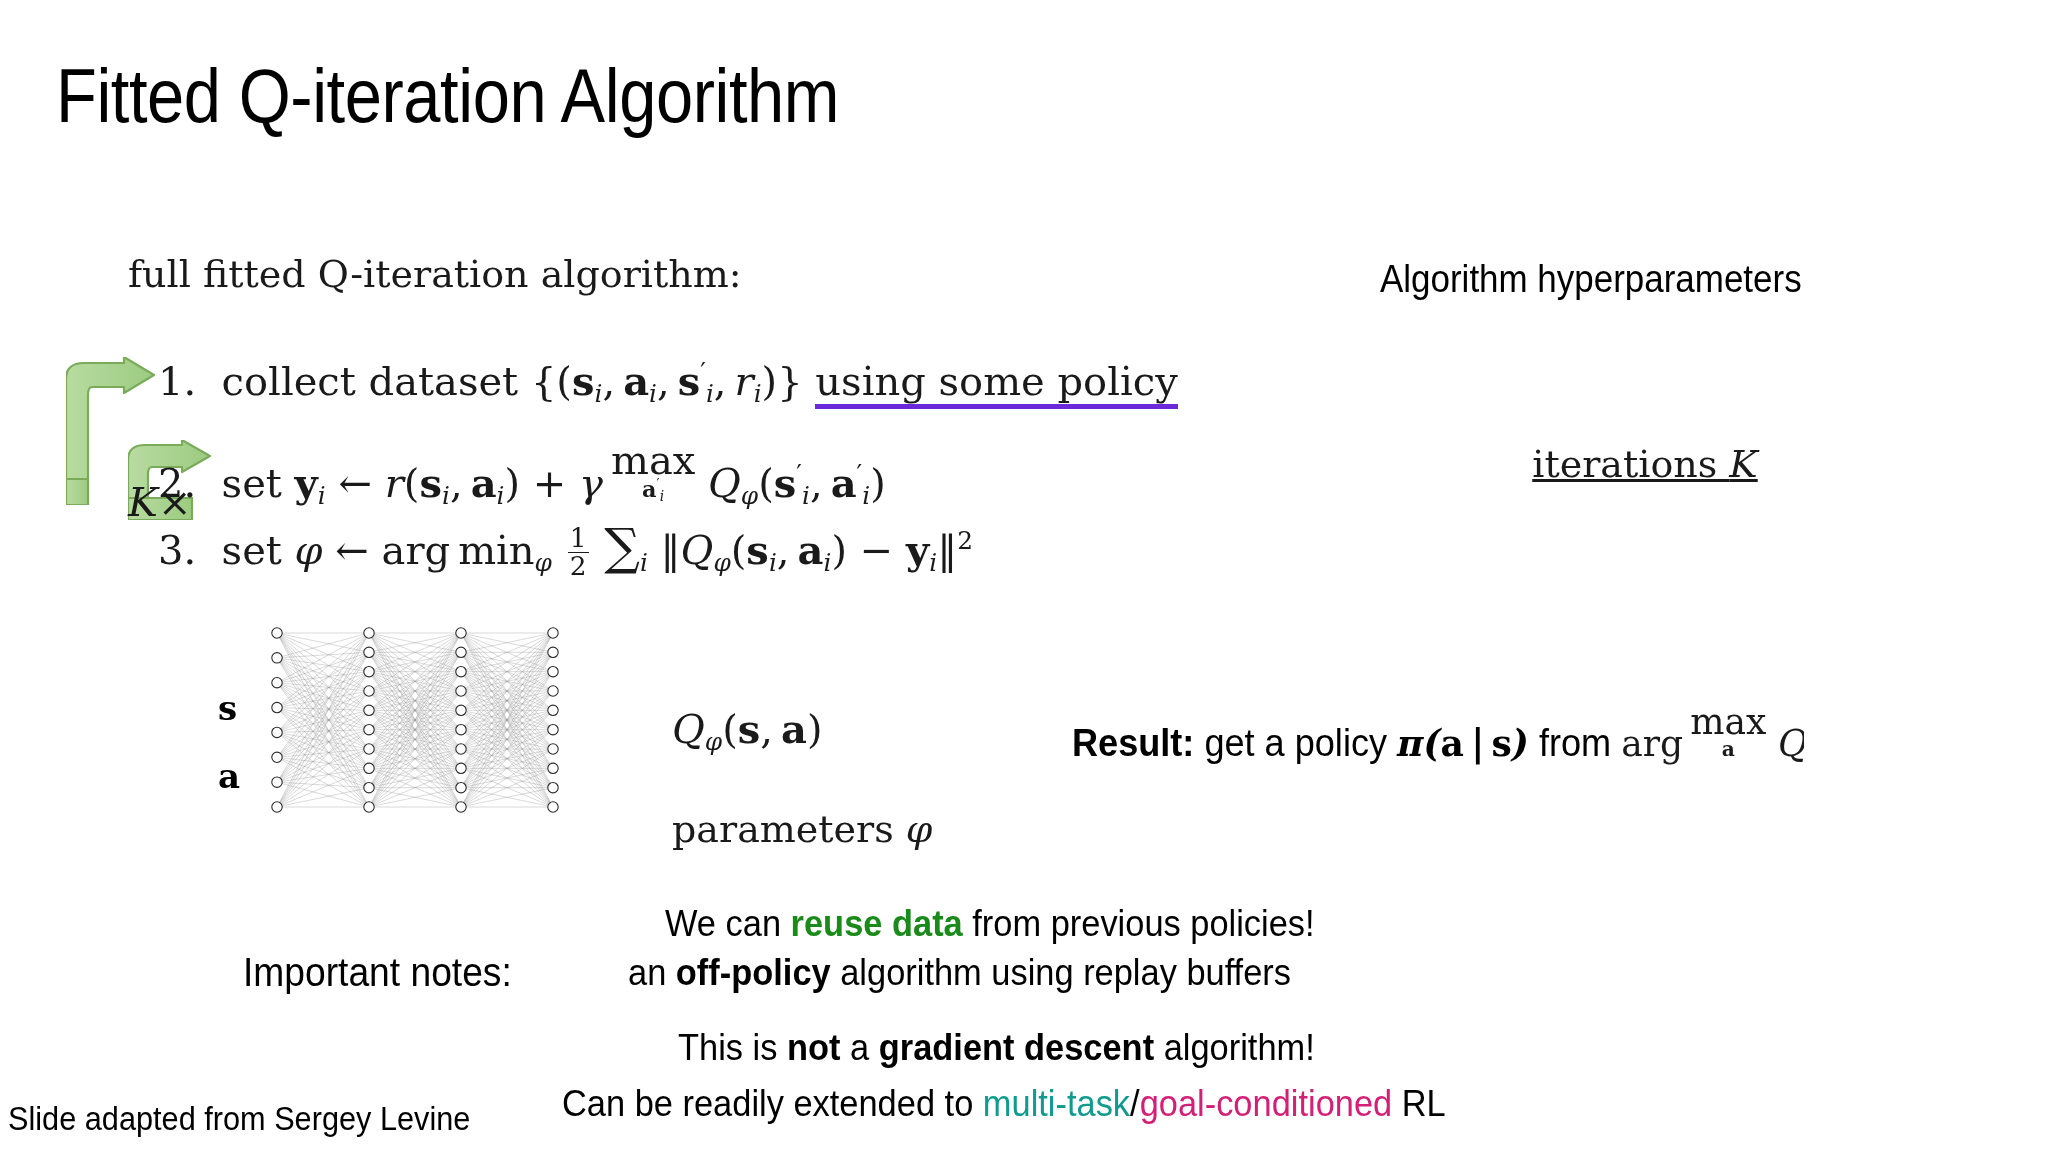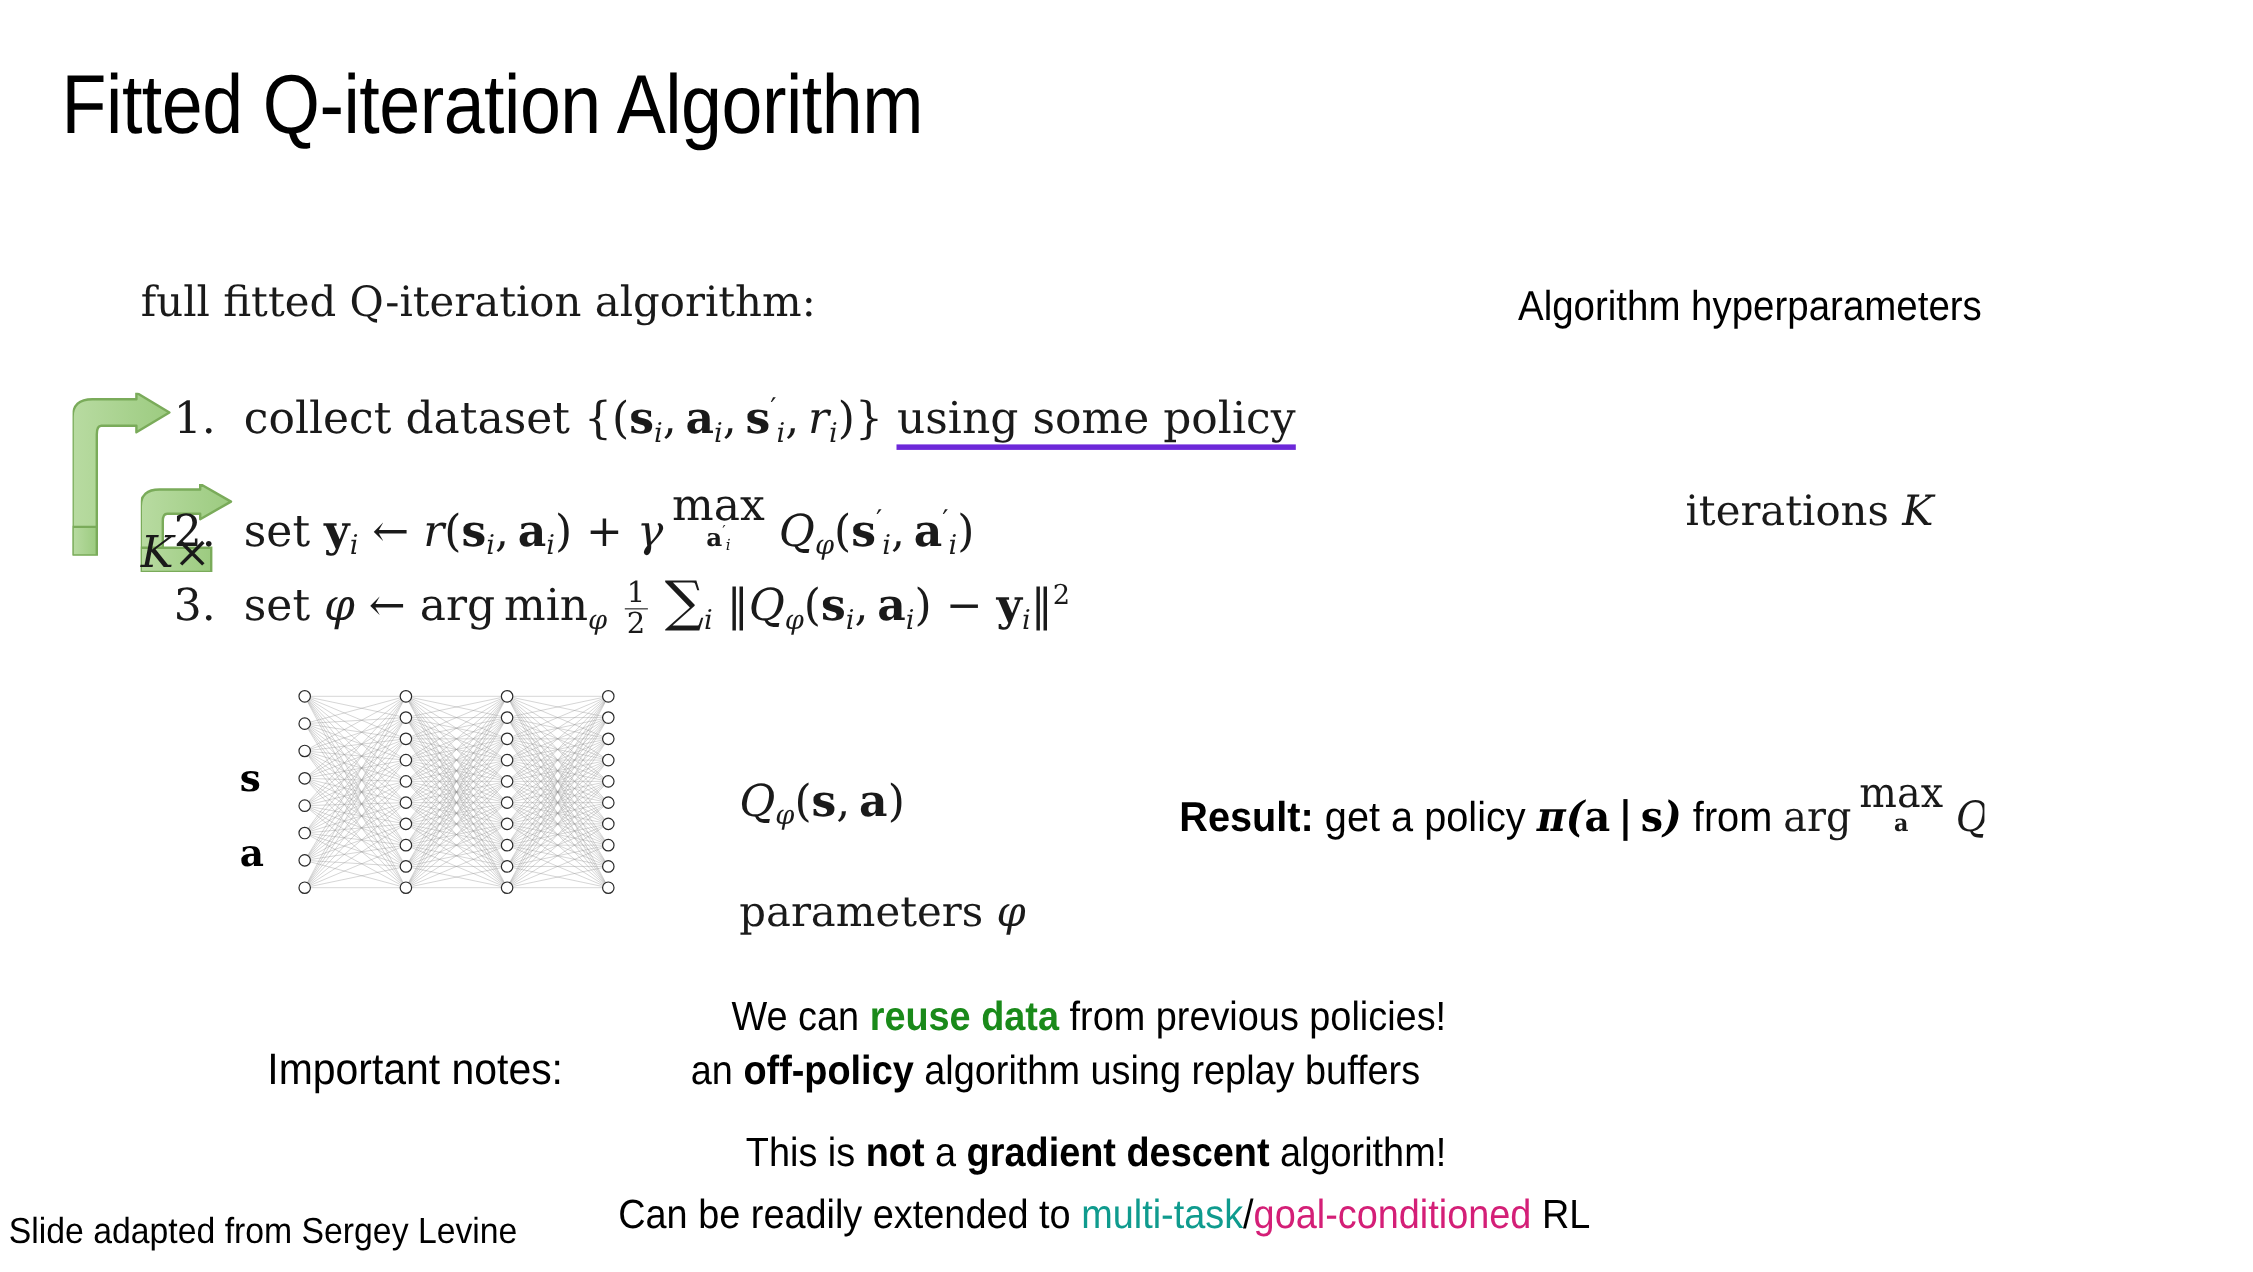--- a/index.html
+++ b/index.html
@@ -143,21 +143,21 @@
     transform-origin: left top;
   }
   .hyper-item {
     position: absolute;
     font-size: 38px;
     text-align: center;
     width: 720px;
     left: 1285px;
   }
   #hyper-item-0 { top: 360px; }
-  #hyper-item-1 { top: 442px; }
+  #hyper-item-1 { top: 442px; text-decoration: underline; }
   #hyper-item-2 { top: 520px; }
 
   
   #result-line {
     position: absolute;
     left: 1072px;
     top: 702px;
     font-size: 38px;
     white-space: nowrap;
     transform: scaleX(0.95);

